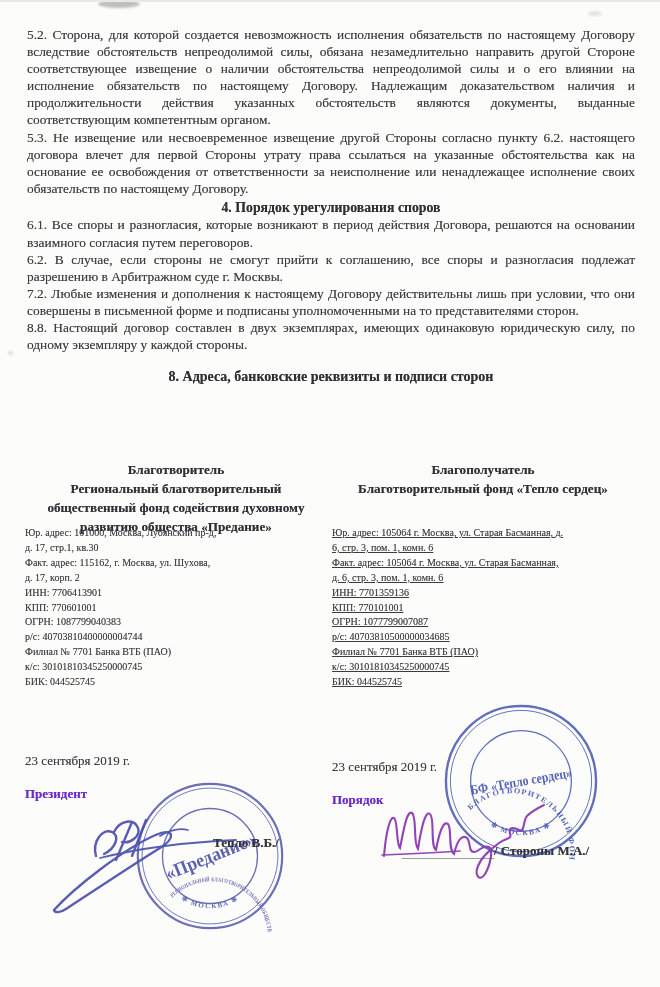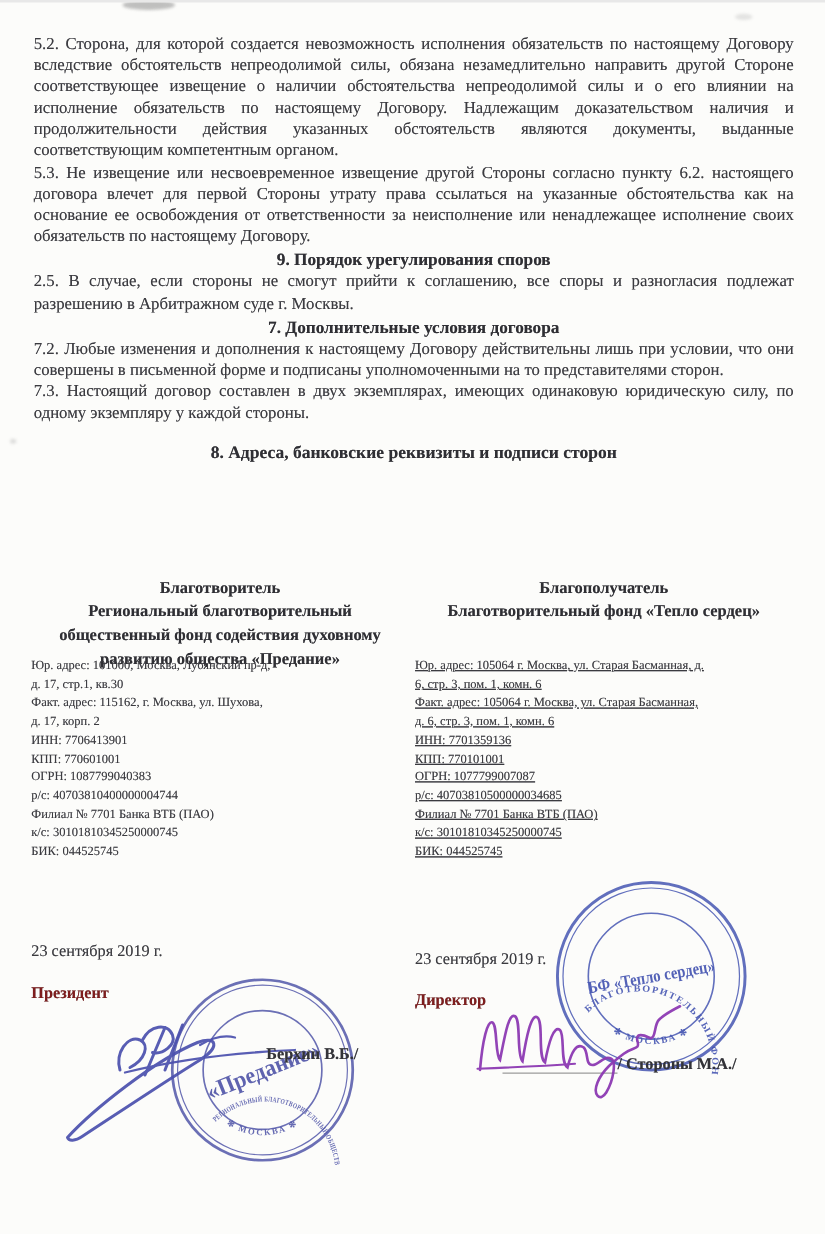--- a/index.html
+++ b/index.html
@@ -16,21 +16,21 @@
   .sec-head.big{margin-top:15px;font-size:14px;}
   .party-head{position:absolute;top:458px;text-align:center;font-weight:bold;font-size:13.2px;line-height:19px;color:#2f2f34;text-shadow:0 0 0.3px rgba(47,47,52,.55);}
   .party-head.left{left:30px;width:292px;}
   .party-head.right{left:328px;width:310px;}
   .details{position:absolute;top:524px;font-size:10px;line-height:14.9px;white-space:pre-line;text-shadow:0 0 0.3px rgba(70,70,75,.5);}
   .details.left{left:25px;width:285px;}
   .details.right{left:332px;width:318px;text-decoration:underline;}
   .date{position:absolute;font-size:13px;text-shadow:0 0 0.3px rgba(70,70,75,.5);}
   .date.left{left:25px;top:751px;}
   .date.right{left:332px;top:757px;}
-  .sign-title{position:absolute;font-size:13px;font-weight:bold;color:#7f1d1d;text-shadow:0 0 0.3px rgba(47,47,52,.55);}
+  .sign-title{position:absolute;font-size:13px;font-weight:bold;color:#6d28d9;text-shadow:0 0 0.3px rgba(47,47,52,.55);}
   .sign-title.left{left:25px;top:784px;}
   .sign-title.right{left:332px;top:790px;}
   .signatory{position:absolute;font-size:13px;font-weight:bold;color:#333338;z-index:5;text-shadow:0 0 0.3px rgba(47,47,52,.5);}
   .signatory.left{left:213px;top:833px;}
   .signatory.right{left:494px;top:841px;}
   .stamp{position:absolute;z-index:2;}
   .stamp.left{left:134px;top:778px;}
   .stamp.right{left:442px;top:700px;}
   .stamp text{font-family:"Liberation Serif","DejaVu Serif",serif;}
   .sig{position:absolute;z-index:4;}
@@ -47,25 +47,25 @@
 
 <div class="page">
 
   <div class="smudge s1"></div>
   <div class="smudge s2"></div>
   <div class="smudge s3"></div>
 
   <div class="doc">
     <p class="para">5.2. Сторона, для которой создается невозможность исполнения обязательств по настоящему Договору вследствие обстоятельств непреодолимой силы, обязана незамедлительно направить другой Стороне соответствующее извещение о наличии обстоятельства непреодолимой силы и о его влиянии на исполнение обязательств по настоящему Договору. Надлежащим доказательством наличия и продолжительности действия указанных обстоятельств являются документы, выданные соответствующим компетентным органом.</p>
     <p class="para">5.3. Не извещение или несвоевременное извещение другой Стороны согласно пункту 6.2. настоящего договора влечет для первой Стороны утрату права ссылаться на указанные обстоятельства как на основание ее освобождения от ответственности за неисполнение или ненадлежащее исполнение своих обязательств по настоящему Договору.</p>
-    <p class="sec-head">9. Порядок урегулирования споров</p>
-    <p class="para">2.5. В случае, если стороны не смогут прийти к соглашению, все споры и разногласия подлежат разрешению в Арбитражном суде г. Москвы.</p>
-    <p class="sec-head">7. Дополнительные условия договора</p>
+    <p class="sec-head">4. Порядок урегулирования споров</p>
+    <p class="para">6.1. Все споры и разногласия, которые возникают в период действия Договора, решаются на  основании взаимного согласия путем переговоров.</p>
+    <p class="para">6.2. В случае, если стороны не смогут прийти к соглашению, все споры и разногласия подлежат разрешению в Арбитражном суде г. Москвы.</p>
     <p class="para">7.2. Любые изменения и дополнения к настоящему Договору действительны лишь при условии, что они совершены в письменной форме и подписаны уполномоченными на то представителями сторон.</p>
-    <p class="para">7.3. Настоящий договор составлен в двух экземплярах, имеющих одинаковую юридическую силу, по одному экземпляру у каждой стороны.</p>
+    <p class="para">8.8. Настоящий договор составлен в двух экземплярах, имеющих одинаковую юридическую силу, по одному экземпляру у каждой стороны.</p>
     <p class="sec-head big">8. Адреса, банковские реквизиты и подписи сторон</p>
   </div>
 
   <div class="party-head left">
     <div>Благотворитель</div>
     <div>Региональный благотворительный общественный фонд содействия духовному развитию общества «Предание»</div>
   </div>
   <div class="party-head right">
     <div>Благополучатель</div>
     <div>Благотворительный фонд «Тепло сердец»</div>
@@ -91,23 +91,23 @@
 ОГРН: 1077799007087
 р/с: 40703810500000034685
 Филиал № 7701 Банка ВТБ (ПАО)
 к/с: 30101810345250000745
 БИК: 044525745</div>
 
   <div class="date left">23 сентября 2019 г.</div>
   <div class="date right">23 сентября 2019 г.</div>
 
   <div class="sign-title left">Президент</div>
-  <div class="sign-title right">Директор</div>
+  <div class="sign-title right">Порядок</div>
 
-  <div class="signatory left">Берхин В.Б./</div>
+  <div class="signatory left">Тепло В.Б./</div>
   <div class="signatory right">/ Стороны М.А./</div>
 
   <div class="underline-r"></div>
 
   <div class="stamp left">
     <svg width="152" height="152" viewBox="0 0 160 160">
       <defs>
         <path id="lringtop" d="M 40.5,123.8 A 59,59 0 1 1 40.4,123.9"></path>
         <path id="lringbot" d="M 32.4,107.5 A 55,55 0 0 0 127.6,107.5"></path>
       </defs>

